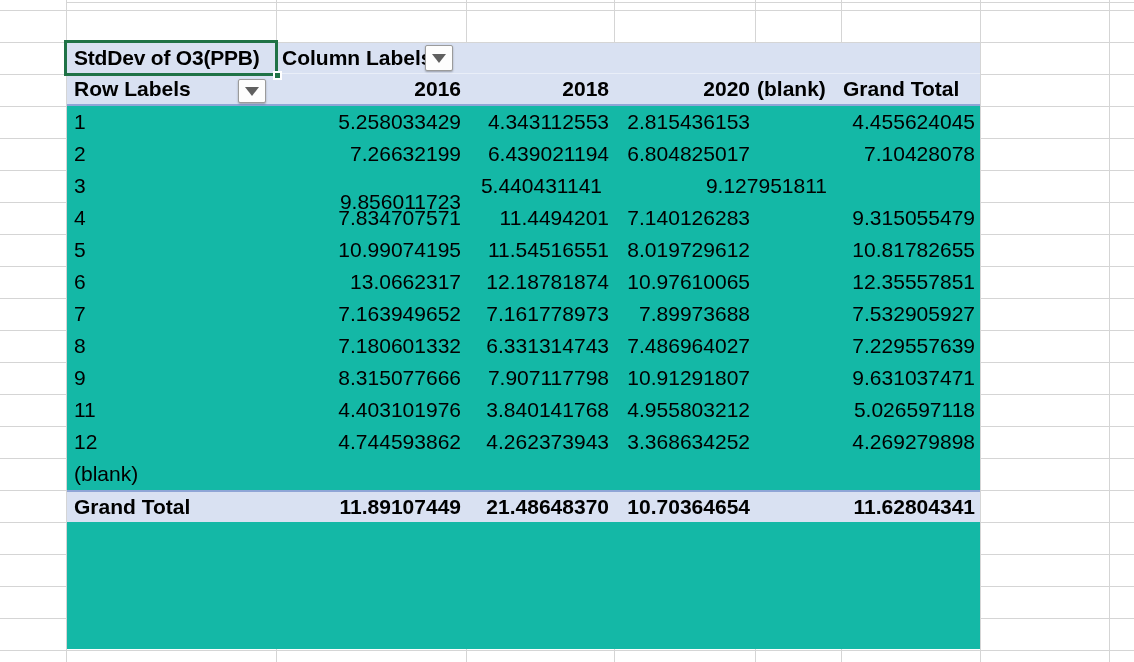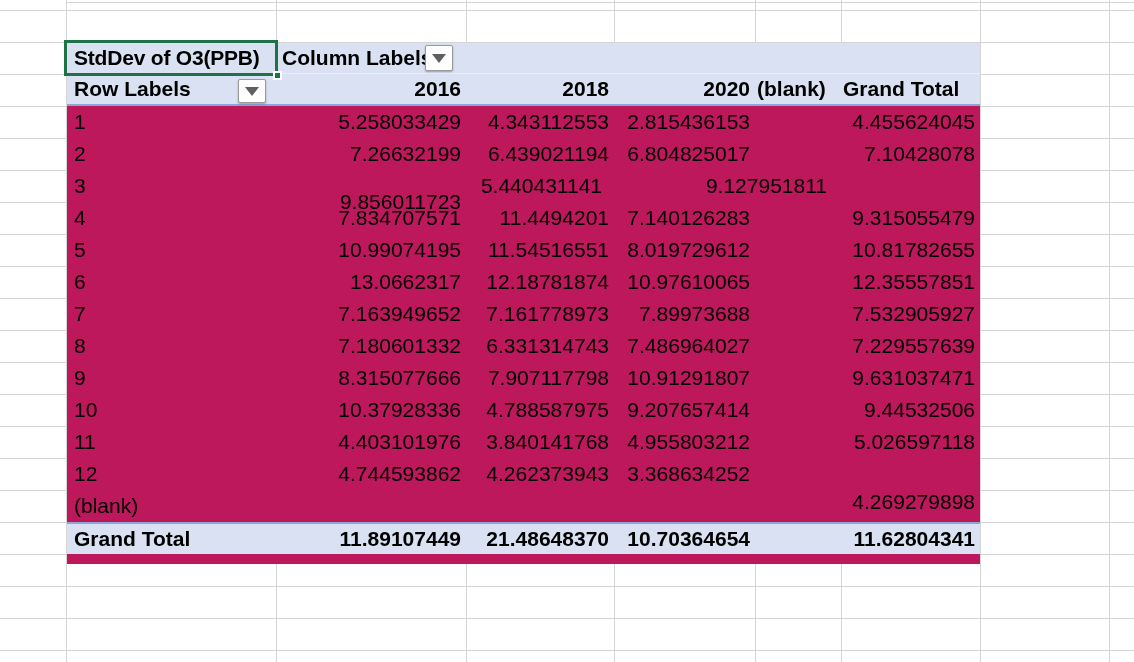--- a/index.html
+++ b/index.html
@@ -12,22 +12,22 @@
     font-family: "Liberation Sans", sans-serif;
     font-size: 21px;
     color: #000;
     overflow: hidden;
   }
   .gl-v { position:absolute; top:0; width:1px; height:662px; background:#d5d5d5; z-index:1; }
   .gl-h { position:absolute; left:0; height:1px; width:1134px; background:#d5d5d5; z-index:1; }
   .gl-h.partial { left:66px; width:1068px; }
 
   .pivot {
-    position:absolute; left:67px; top:43px; width:913px; height:521px;
-    background:#be185d; z-index:2;
+    position:absolute; left:67px; top:43px; width:913px; height:606px;
+    background:#14b8a6; z-index:2;
   }
   .prow { display:flex; width:913px; }
   .hdr1 { height:31px; background:#d9e1f2; font-weight:bold; line-height:30px; border-bottom:1px solid #e9eef8; }
   .hdr2 { height:32px; background:#d9e1f2; font-weight:bold; line-height:30px; border-bottom:2px solid #8fa5d6; }
   .drow { height:32px; line-height:32px; }
   .trow { height:32px; background:#d9e1f2; font-weight:bold; line-height:30px; border-top:2px solid #8fa5d6; }
 
   .cell { overflow:hidden; white-space:nowrap; height:100%; }
   .c-lab { width:209px; padding-left:7px; text-align:left; }
   .c-val { text-align:right; padding-right:5px; }
@@ -182,42 +182,34 @@
         </div>
         <div class="prow drow">
           <div class="cell c-lab">9</div>
           <div class="cell c-val" style="width: 190px;">8.315077666</div>
           <div class="cell c-val" style="width: 148px;">7.907117798</div>
           <div class="cell c-val" style="width: 141px;">10.91291807</div>
           <div class="cell c-val" style="width: 86px;"></div>
           <div class="cell c-val" style="width: 139px;">9.631037471</div>
         </div>
         <div class="prow drow">
-          <div class="cell c-lab">10</div>
-          <div class="cell c-val" style="width: 190px;">10.37928336</div>
-          <div class="cell c-val" style="width: 148px;">4.788587975</div>
-          <div class="cell c-val" style="width: 141px;">9.207657414</div>
-          <div class="cell c-val" style="width: 86px;"></div>
-          <div class="cell c-val" style="width: 139px;">9.44532506</div>
-        </div>
-        <div class="prow drow">
           <div class="cell c-lab">11</div>
           <div class="cell c-val" style="width: 190px;">4.403101976</div>
           <div class="cell c-val" style="width: 148px;">3.840141768</div>
           <div class="cell c-val" style="width: 141px;">4.955803212</div>
           <div class="cell c-val" style="width: 86px;"></div>
           <div class="cell c-val" style="width: 139px;">5.026597118</div>
         </div>
         <div class="prow drow">
           <div class="cell c-lab">12</div>
           <div class="cell c-val" style="width: 190px;">4.744593862</div>
           <div class="cell c-val" style="width: 148px;">4.262373943</div>
           <div class="cell c-val" style="width: 141px;">3.368634252</div>
           <div class="cell c-val" style="width: 86px;"></div>
-          <div class="cell c-val" style="width: 139px; margin-top: 28px;">4.269279898</div>
+          <div class="cell c-val" style="width: 139px;">4.269279898</div>
         </div>
         <div class="prow drow">
           <div class="cell c-lab">(blank)</div>
           <div class="cell c-val" style="width: 190px;"></div>
           <div class="cell c-val" style="width: 148px;"></div>
           <div class="cell c-val" style="width: 141px;"></div>
           <div class="cell c-val" style="width: 86px;"></div>
           <div class="cell c-val" style="width: 139px;"></div>
         </div>
       </div>

